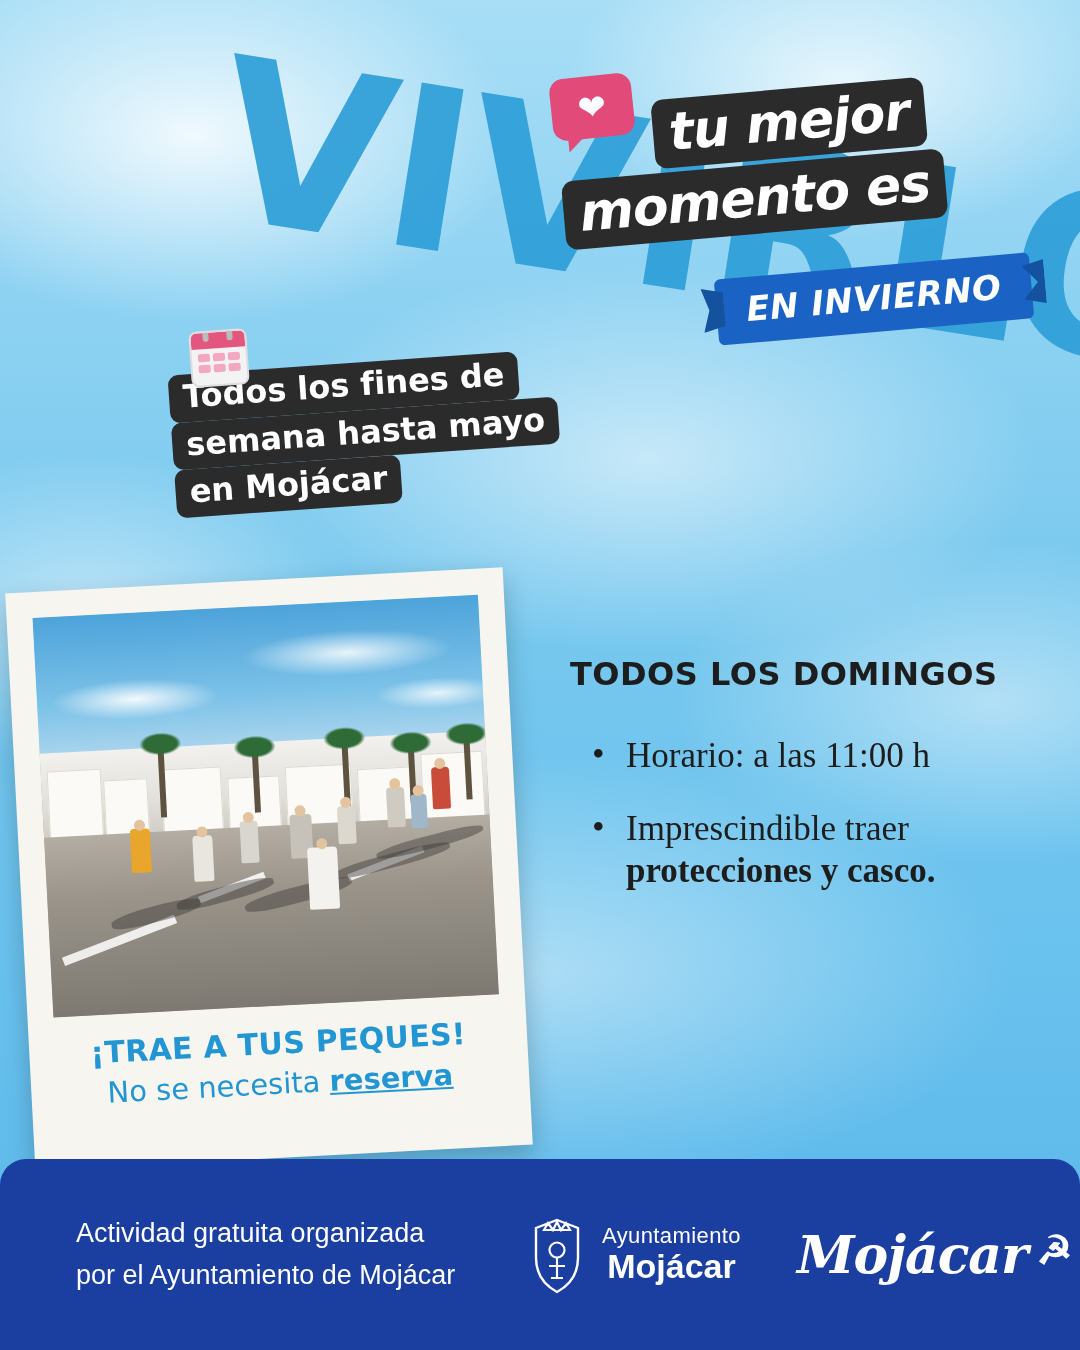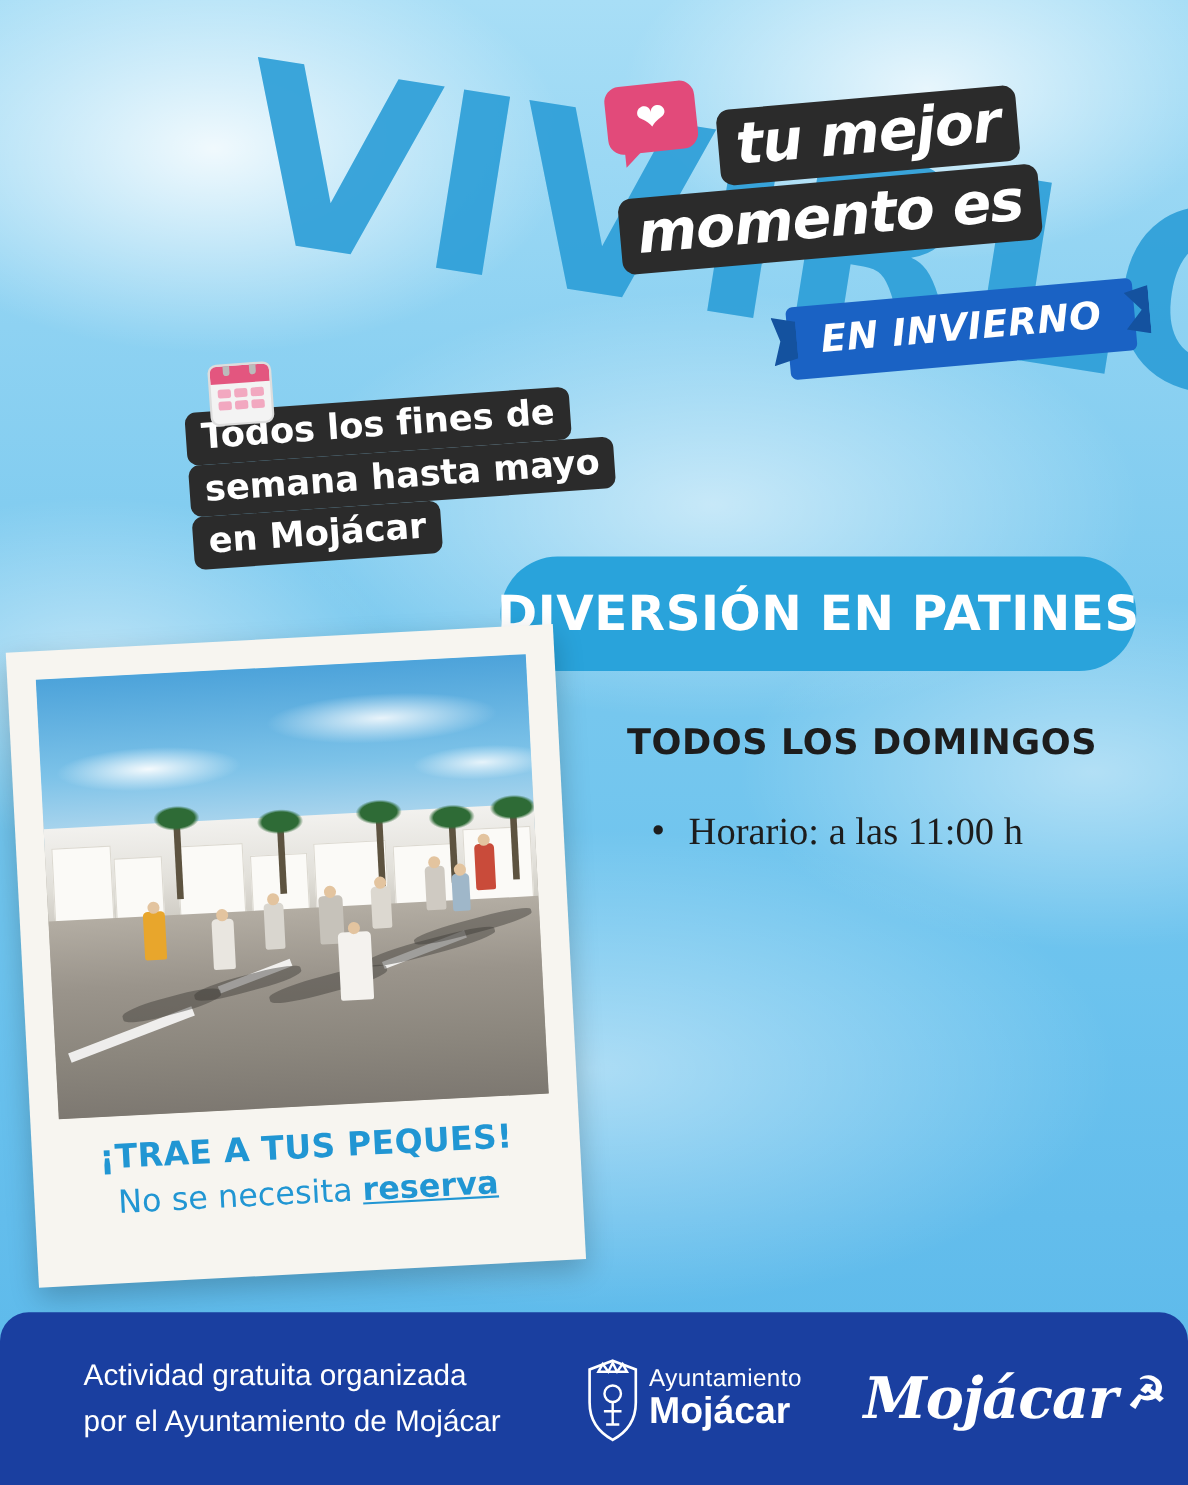--- a/index.html
+++ b/index.html
@@ -327,21 +327,21 @@
     color: #1d1d1d;
   }
   .bullets li b { font-weight: bold; }
 
   
   .footer {
     position: absolute;
     left: 0;
     bottom: 0;
     width: 1080px;
-    height: 157px;
+    height: 191px;
     background: #1a3fa0;
     border-top-left-radius: 26px;
     border-top-right-radius: 26px;
     display: flex;
     align-items: center;
     z-index: 6;
   }
   .footer .ftext {
     color: #fff;
     font-family: "Liberation Sans", sans-serif;
@@ -350,23 +350,25 @@
     margin-left: 76px;
     width: 440px;
   }
   .crest {
     width: 66px; height: 78px;
     margin-left: 8px;
     position: relative;
   }
   .crest svg { display: block; }
   .crest-text {
+    margin-left: 12px;
     color: #fff;
     font-family: "Liberation Sans", sans-serif;
     line-height: 1.05;
+    text-align: center;
   }
   .crest-text .a { font-size: 22px; letter-spacing: 0.4px; }
   .crest-text .b { font-size: 34px; font-weight: bold; margin-top: 2px; }
 
   .brand {
     margin-left: 56px;
     color: #fff;
     font-family: "DejaVu Serif", serif;
     font-style: italic;
     font-weight: bold;
@@ -416,23 +418,20 @@
         <i></i>
     </div>
   </div>
 
   <div class="weekend-note">
     <div class="ln">Todos los fines de</div><br>
     <div class="ln">semana hasta mayo</div><br>
     <div class="ln">en Mojácar</div>
   </div>
 
-  <div class="title-pill">
-    <span>DIVERSIÓN EN PATINES</span>
-  </div>
 
   <div class="polaroid">
     <div class="photo">
       <div class="sky"></div>
       <div class="town">
         <i style="left:6px;  top:18px;  width:54px; height:70px;"></i>
         <i style="left:62px; top:30px;  width:44px; height:58px;"></i>
         <i style="left:120px;top:22px;  width:60px; height:66px;"></i>
         <i style="left:186px;top:34px;  width:52px; height:54px;"></i>
         <i style="left:244px;top:26px;  width:66px; height:62px;"></i>
@@ -491,20 +490,23 @@
       <span>No se necesita </span><b>reserva</b>
     </div>
   </div>
 
   <div class="subtitle">TODOS LOS DOMINGOS</div>
 
   <ul class="bullets">
     <li>
       <span>Horario: a las 11:00 h</span>
     </li>
+    <li>
+      <span>Imprescindible traer </span><b>protecciones y casco.</b>
+    </li>
   </ul>
 
   <div class="footer">
     <div class="ftext">
       <div>Actividad gratuita organizada</div>
       <div>por el Ayuntamiento de Mojácar</div>
     </div>
 
     <div class="crest">
       <svg width="66" height="80" viewBox="0 0 66 80" aria-hidden="true">

